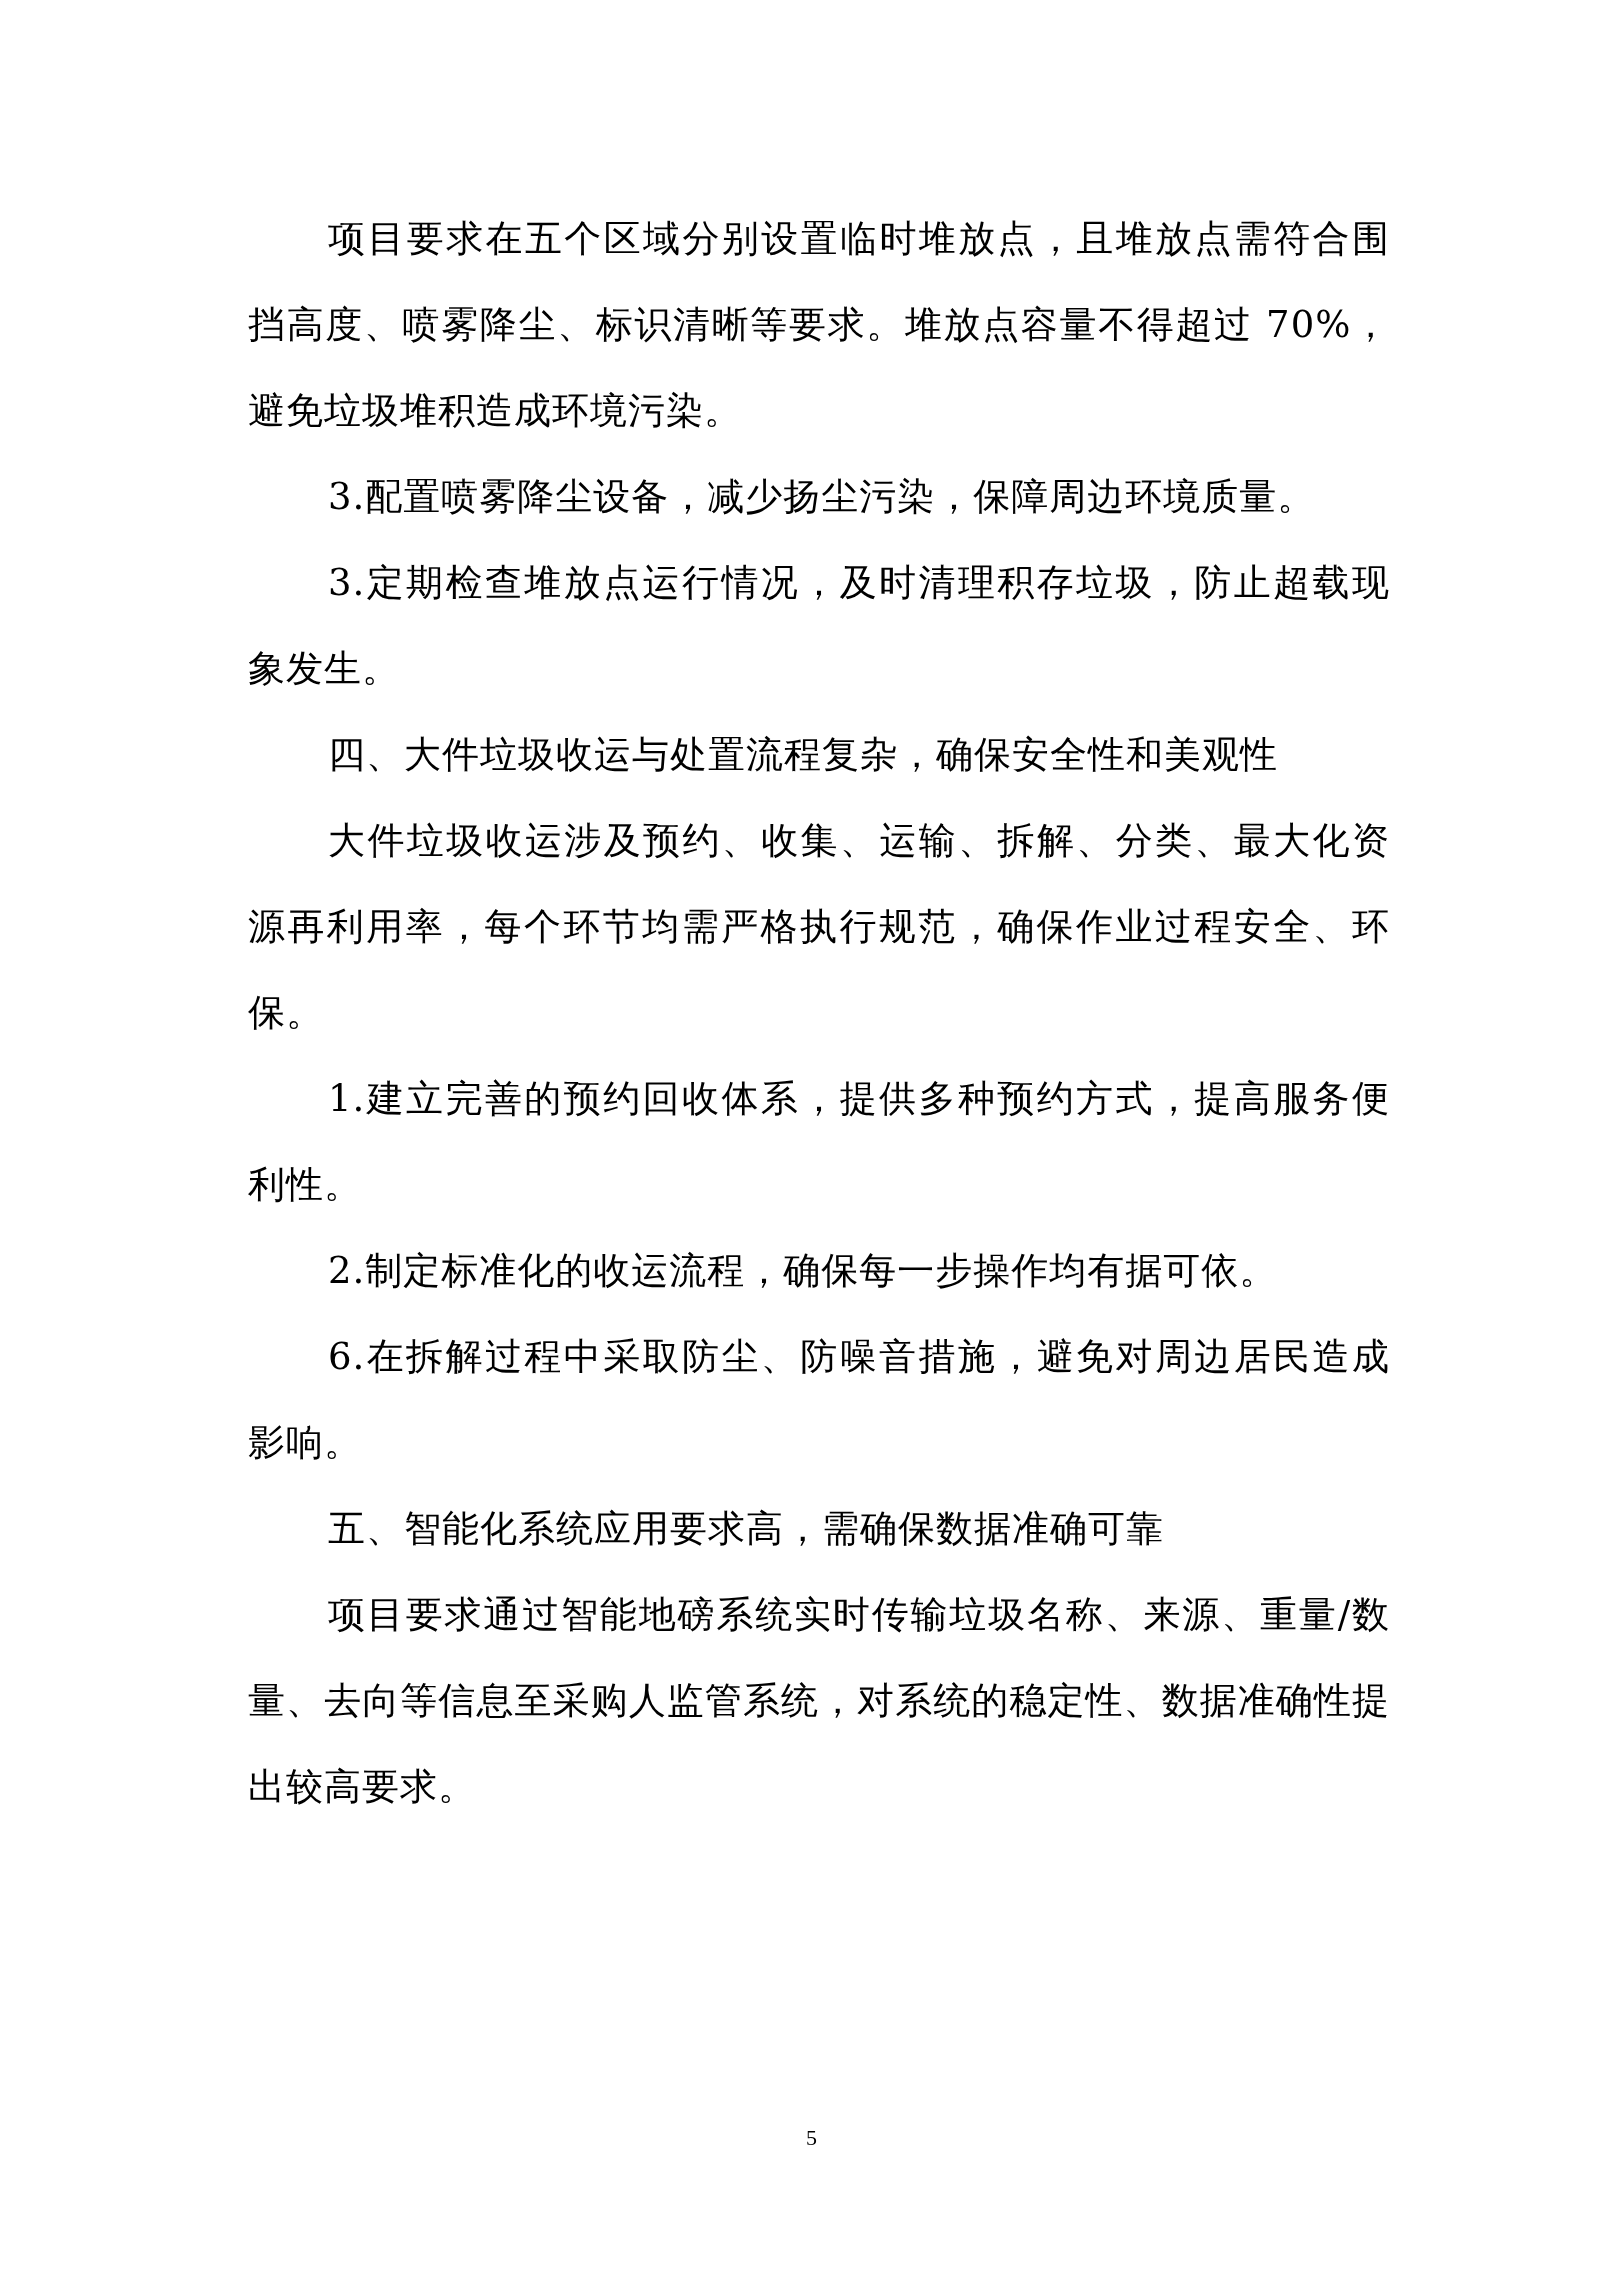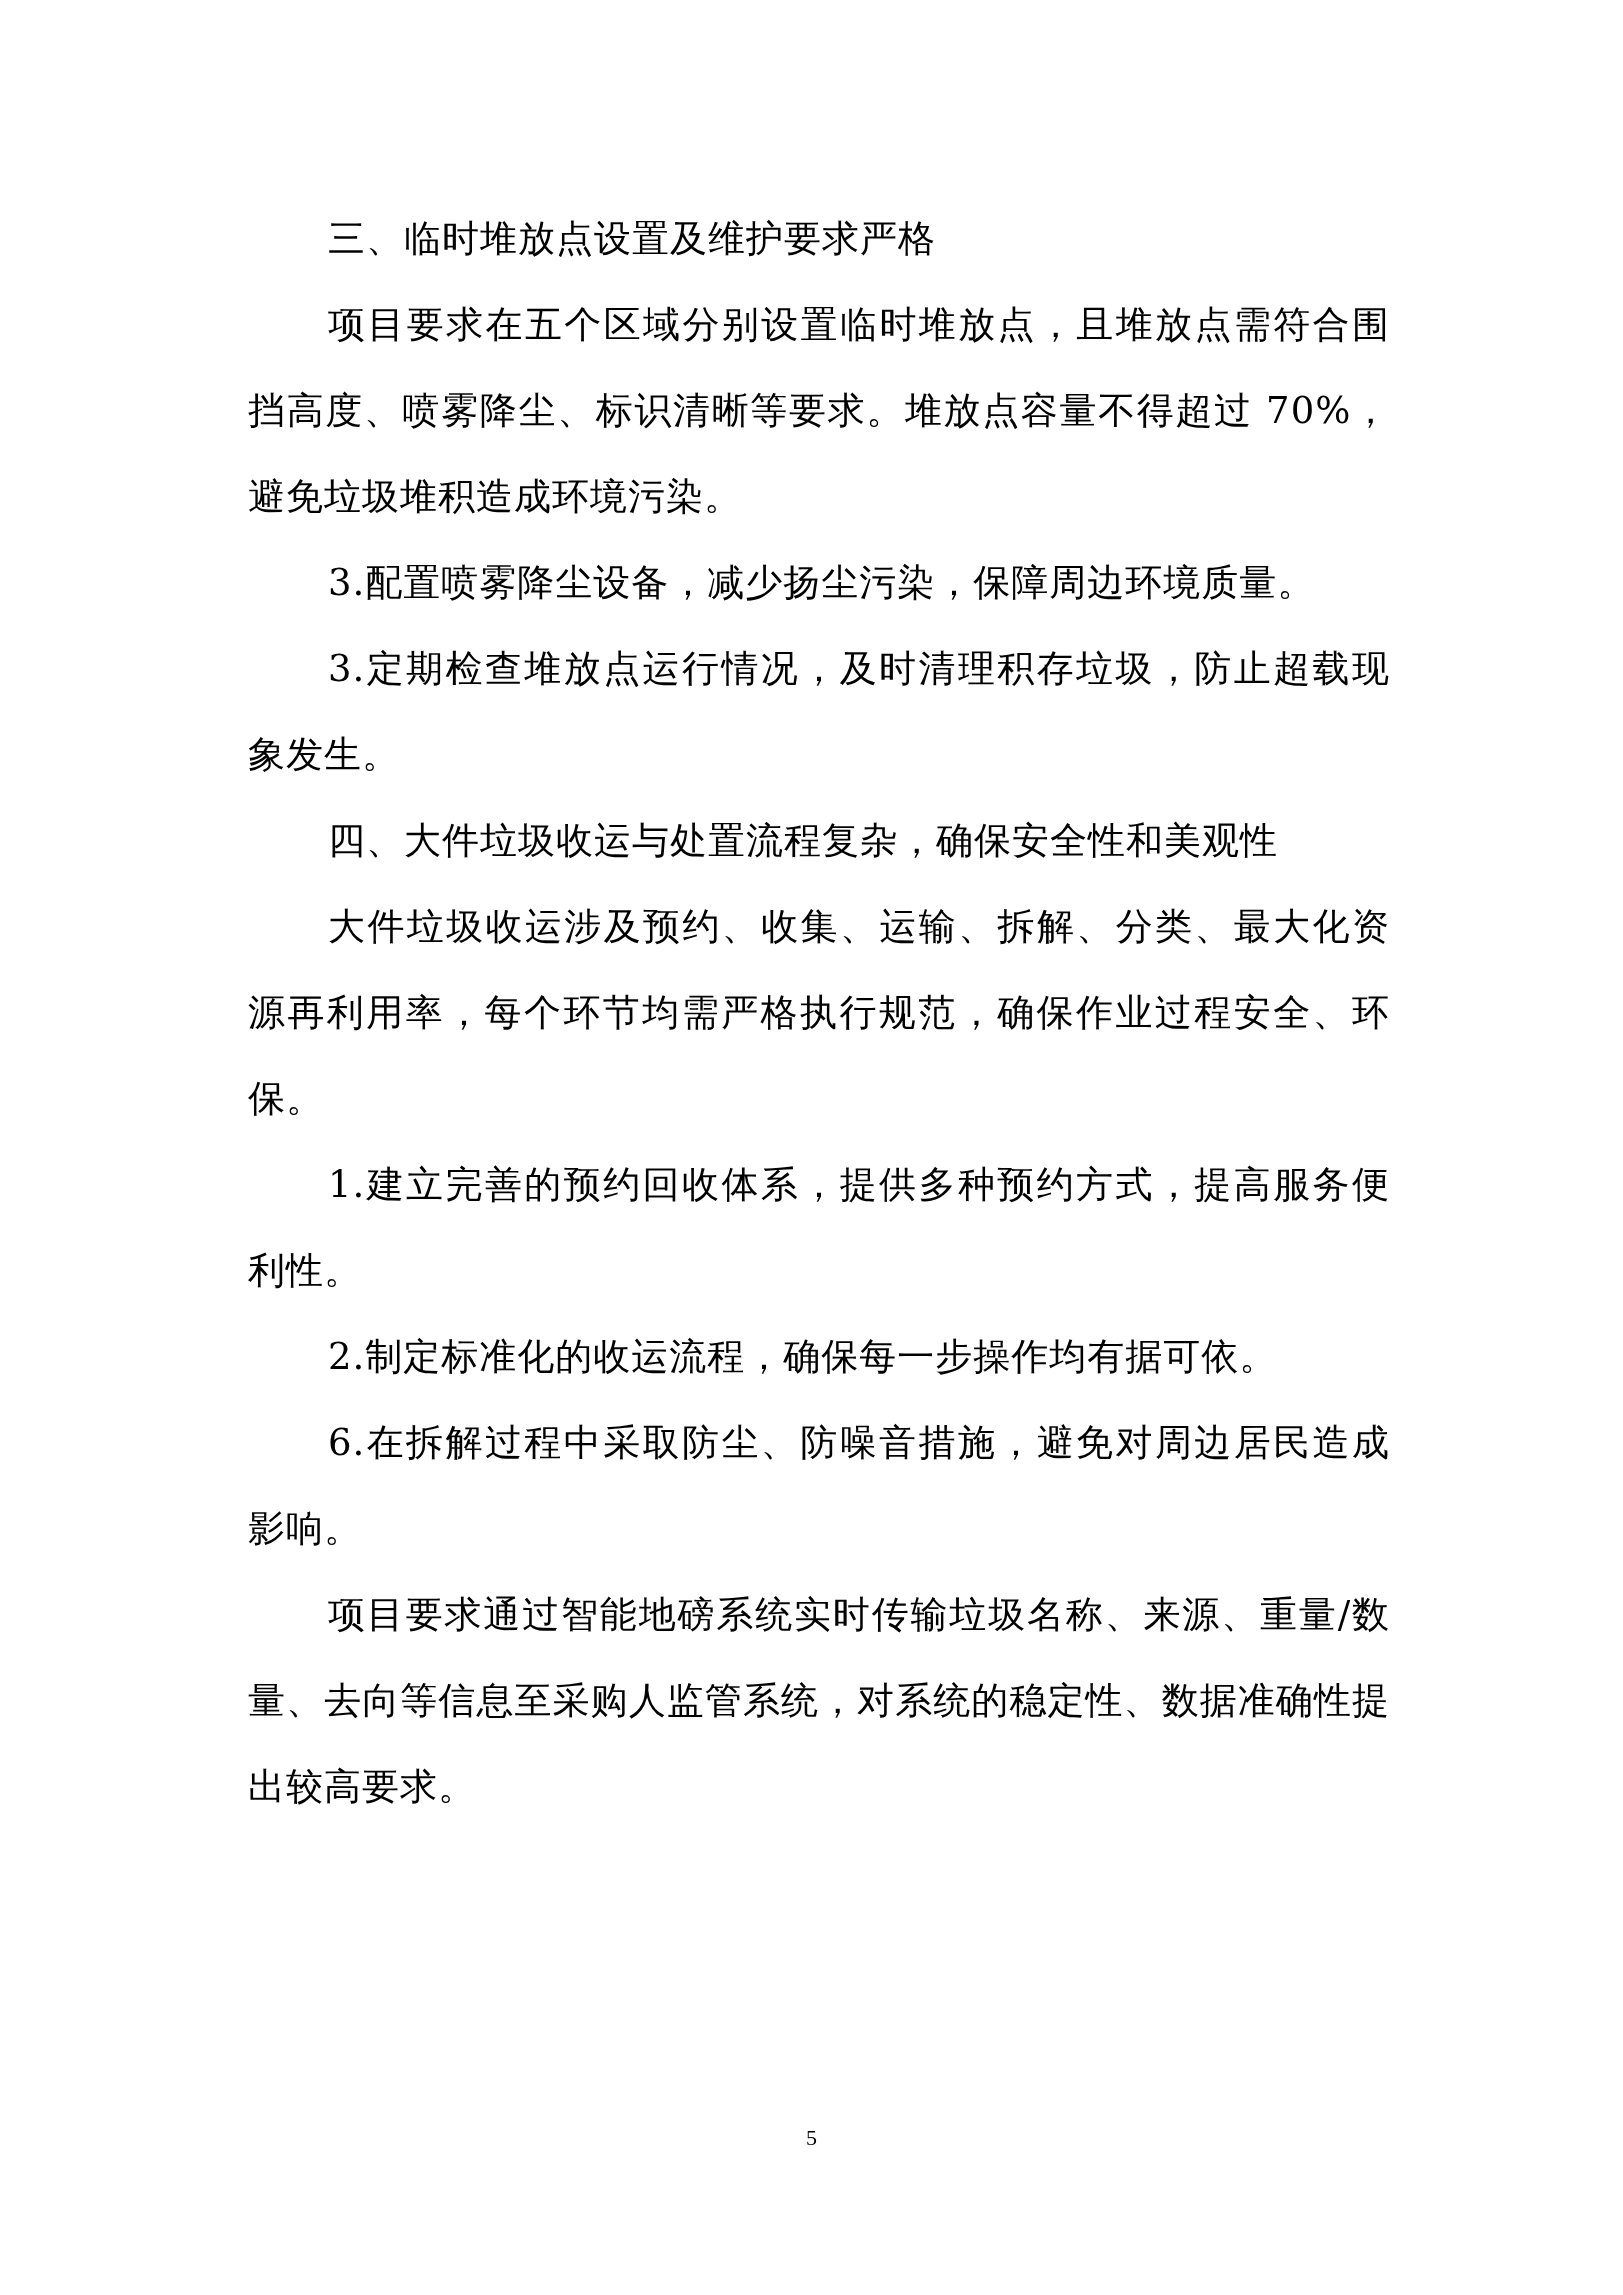--- a/index.html
+++ b/index.html
@@ -21,30 +21,30 @@
     text-align: center; font-size: 22px; line-height: 26px;
     font-family: "Liberation Serif", "DejaVu Serif", serif;
   }
 </style>
 </head>
 <body>
 
 <div class="page">
   <div class="body-text">
 
-    <p class="heading">三、临时堆放点设置及维护要求严格</p>
     <p>项目要求在五个区域分别设置临时堆放点，且堆放点需符合围挡高度、喷雾降尘、标识清晰等要求。堆放点容量不得超过 70%，避免垃圾堆积造成环境污染。</p>
     <p>3.配置喷雾降尘设备，减少扬尘污染，保障周边环境质量。</p>
     <p>3.定期检查堆放点运行情况，及时清理积存垃圾，防止超载现象发生。</p>
 
     <p class="heading">四、大件垃圾收运与处置流程复杂，确保安全性和美观性</p>
     <p>大件垃圾收运涉及预约、收集、运输、拆解、分类、最大化资源再利用率，每个环节均需严格执行规范，确保作业过程安全、环保。</p>
     <p>1.建立完善的预约回收体系，提供多种预约方式，提高服务便利性。</p>
     <p>2.制定标准化的收运流程，确保每一步操作均有据可依。</p>
     <p>6.在拆解过程中采取防尘、防噪音措施，避免对周边居民造成影响。</p>
 
+    <p class="heading">五、智能化系统应用要求高，需确保数据准确可靠</p>
     <p>项目要求通过智能地磅系统实时传输垃圾名称、来源、重量/数量、去向等信息至采购人监管系统，对系统的稳定性、数据准确性提出较高要求。</p>
 
   </div>
 
   <div class="page-number">5</div>
 </div>
 
 
 </body></html>

